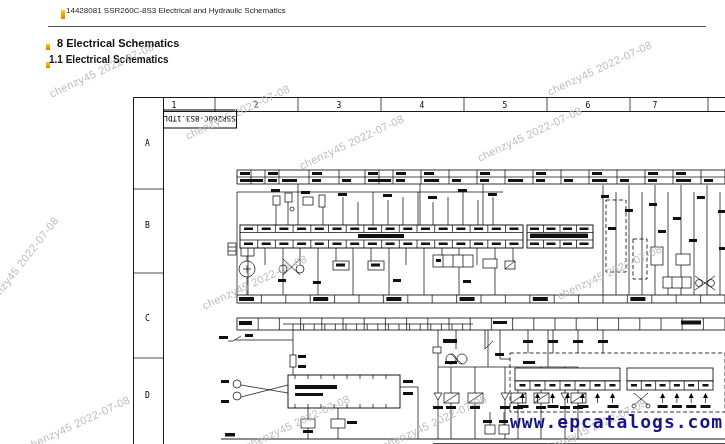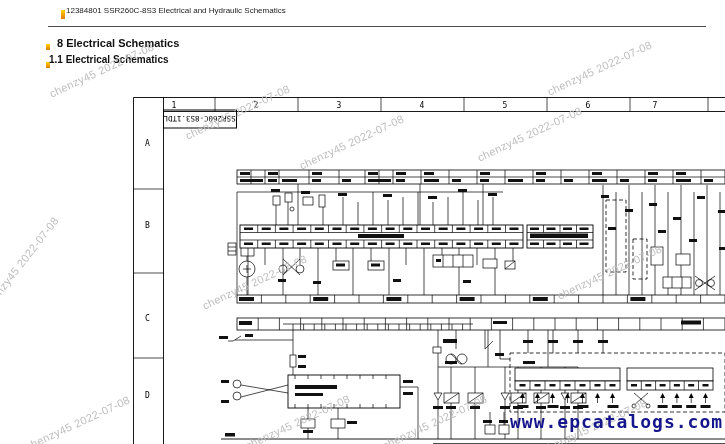--- a/index.html
+++ b/index.html
@@ -27,21 +27,21 @@
   #schem-wrap{position:absolute;left:133px;top:97px;width:592px;height:347px;z-index:1;}
   svg{display:block;}
   .gtxt{font-family:"DejaVu Sans Mono",monospace;fill:#000;}
 </style>
 </head>
 <body>
 
 <div id="page">
 
   <span class="accent-mark mark-header"></span>
-  <div class="doc-header">12384801 SSR260C-8S3 Electrical and Hydraulic Schematics</div>
+  <div class="doc-header">14428081 SSR260C-8S3 Electrical and Hydraulic Schematics</div>
   <div class="rule"></div>
 
   <span class="accent-mark mark-h1"></span>
   <div class="h1">8 Electrical Schematics</div>
   <span class="accent-mark mark-h2"></span>
   <div class="h2">1.1 Electrical Schematics</div>
 
   <div id="schem-wrap">
     <svg id="schem" width="592" height="347" viewBox="0 0 592 347">
       <g stroke="#000" stroke-width="0.9" fill="none">

